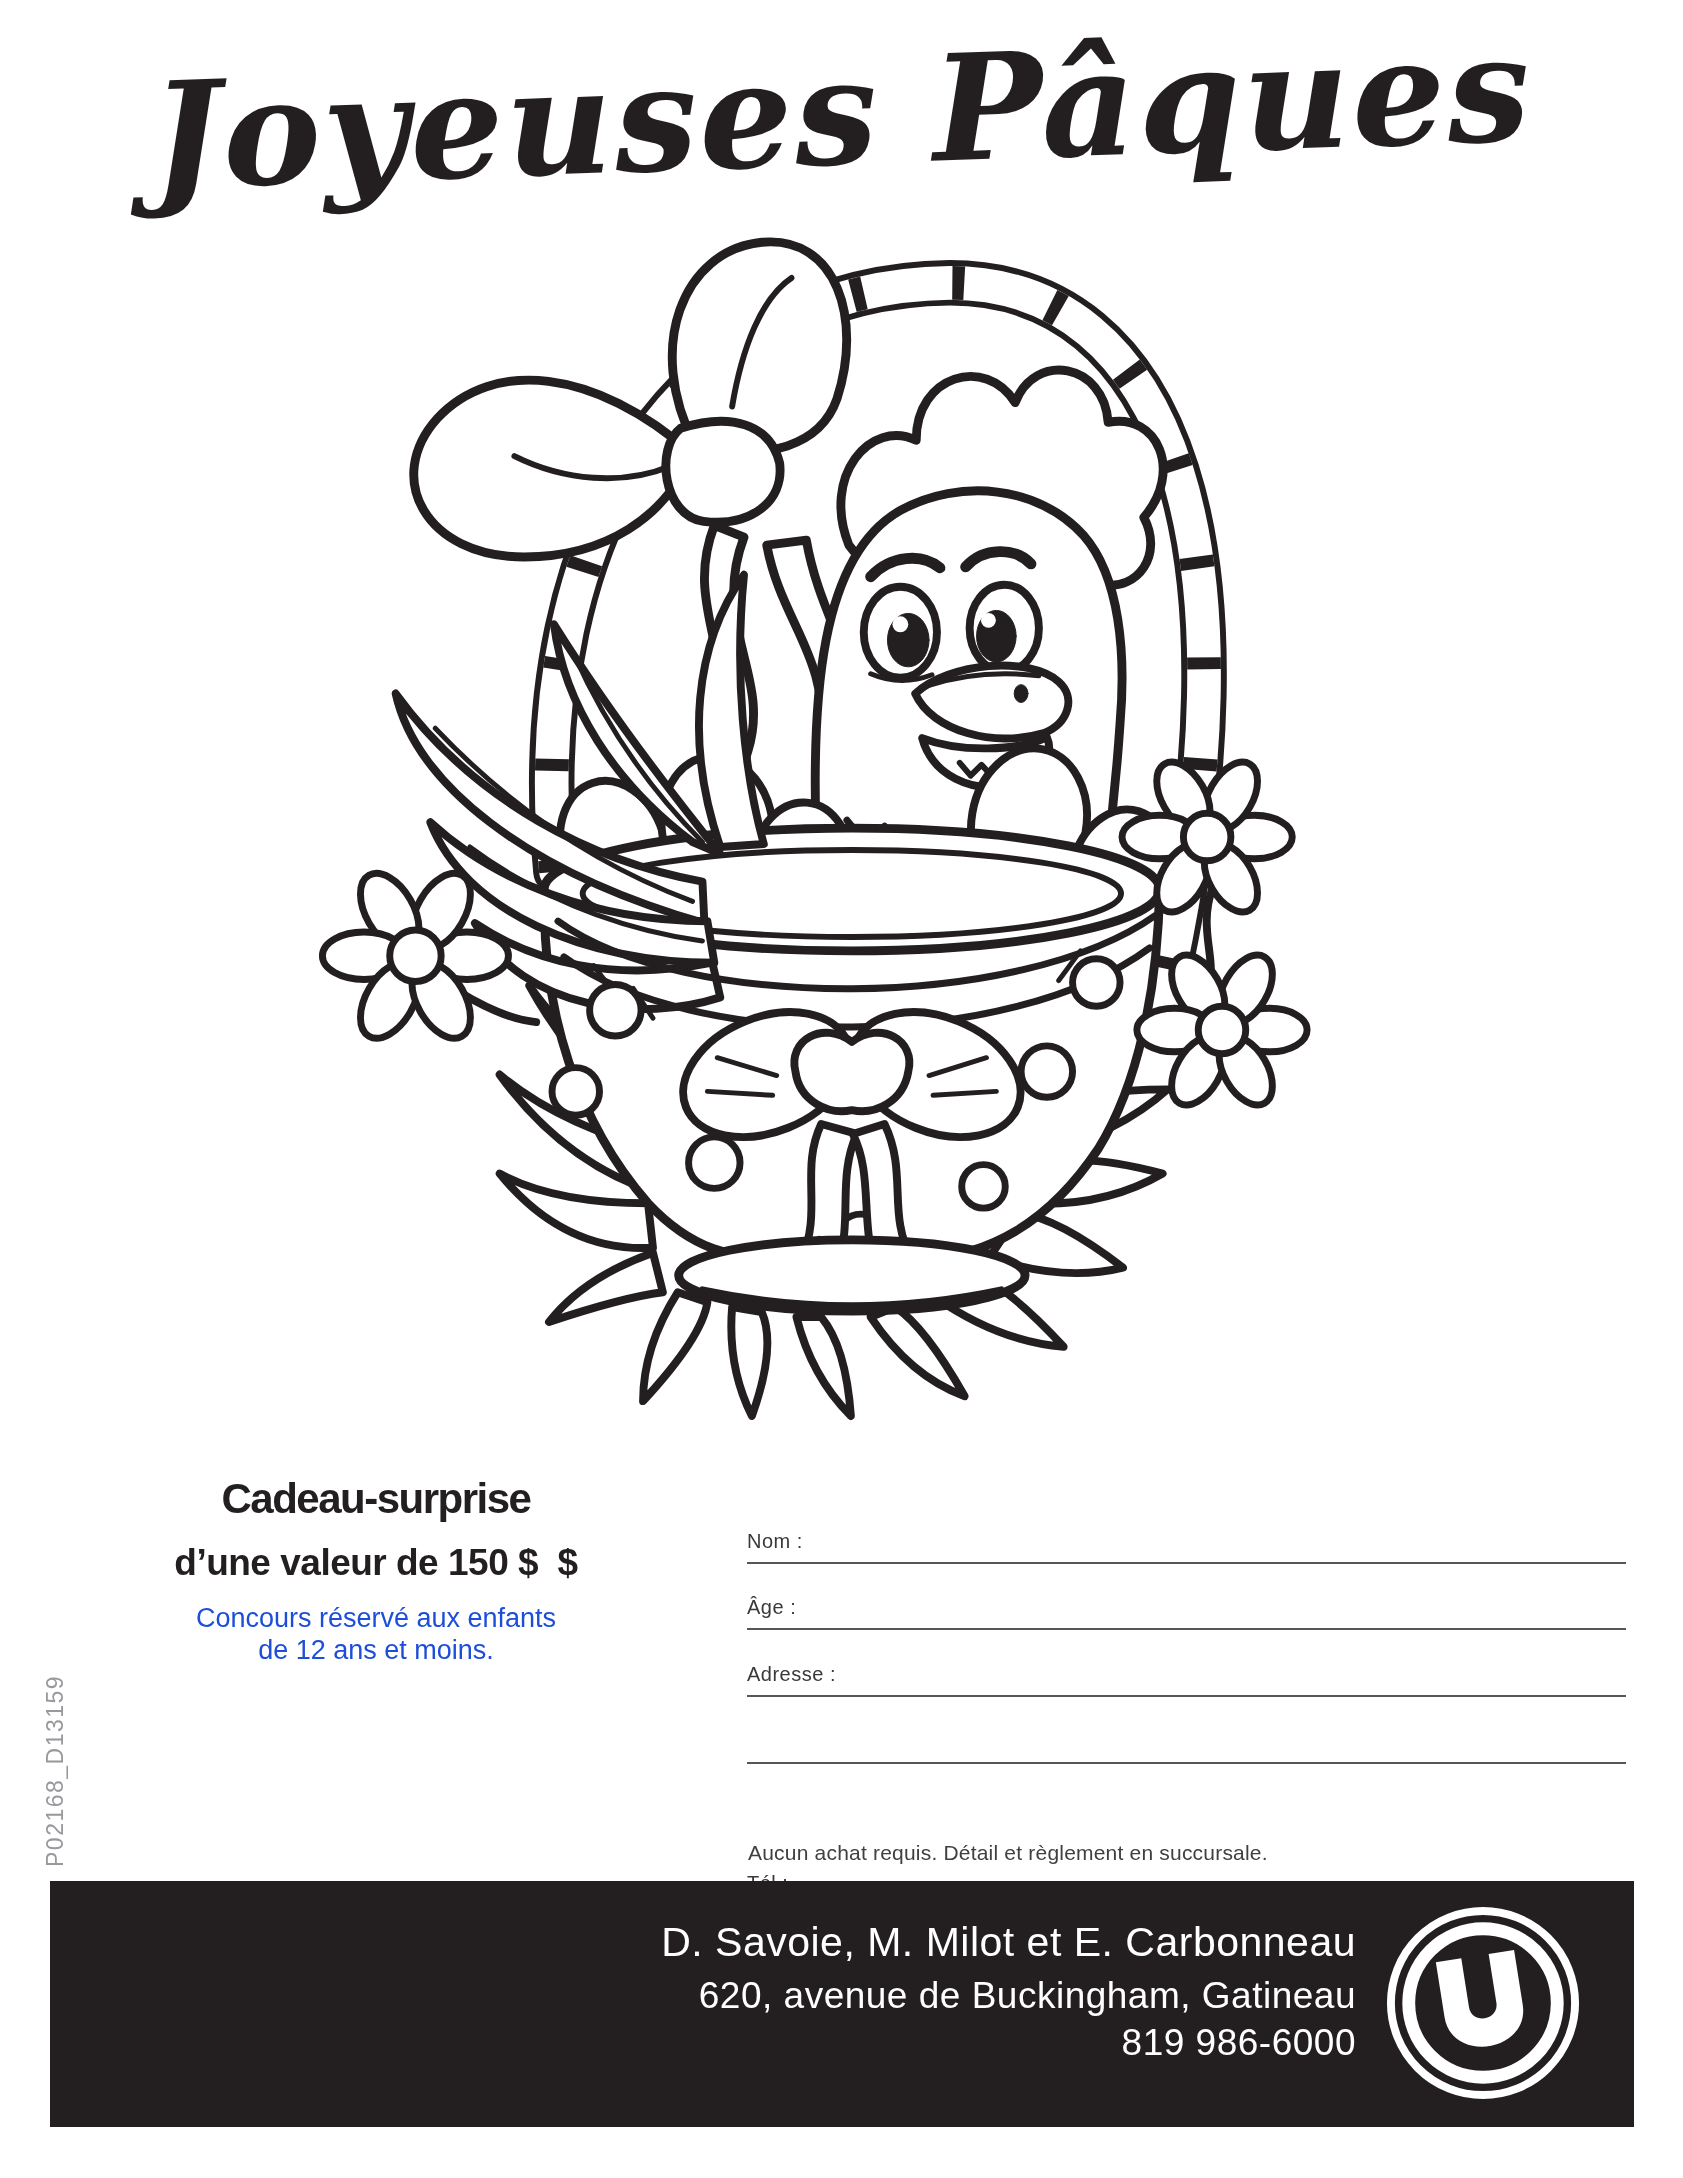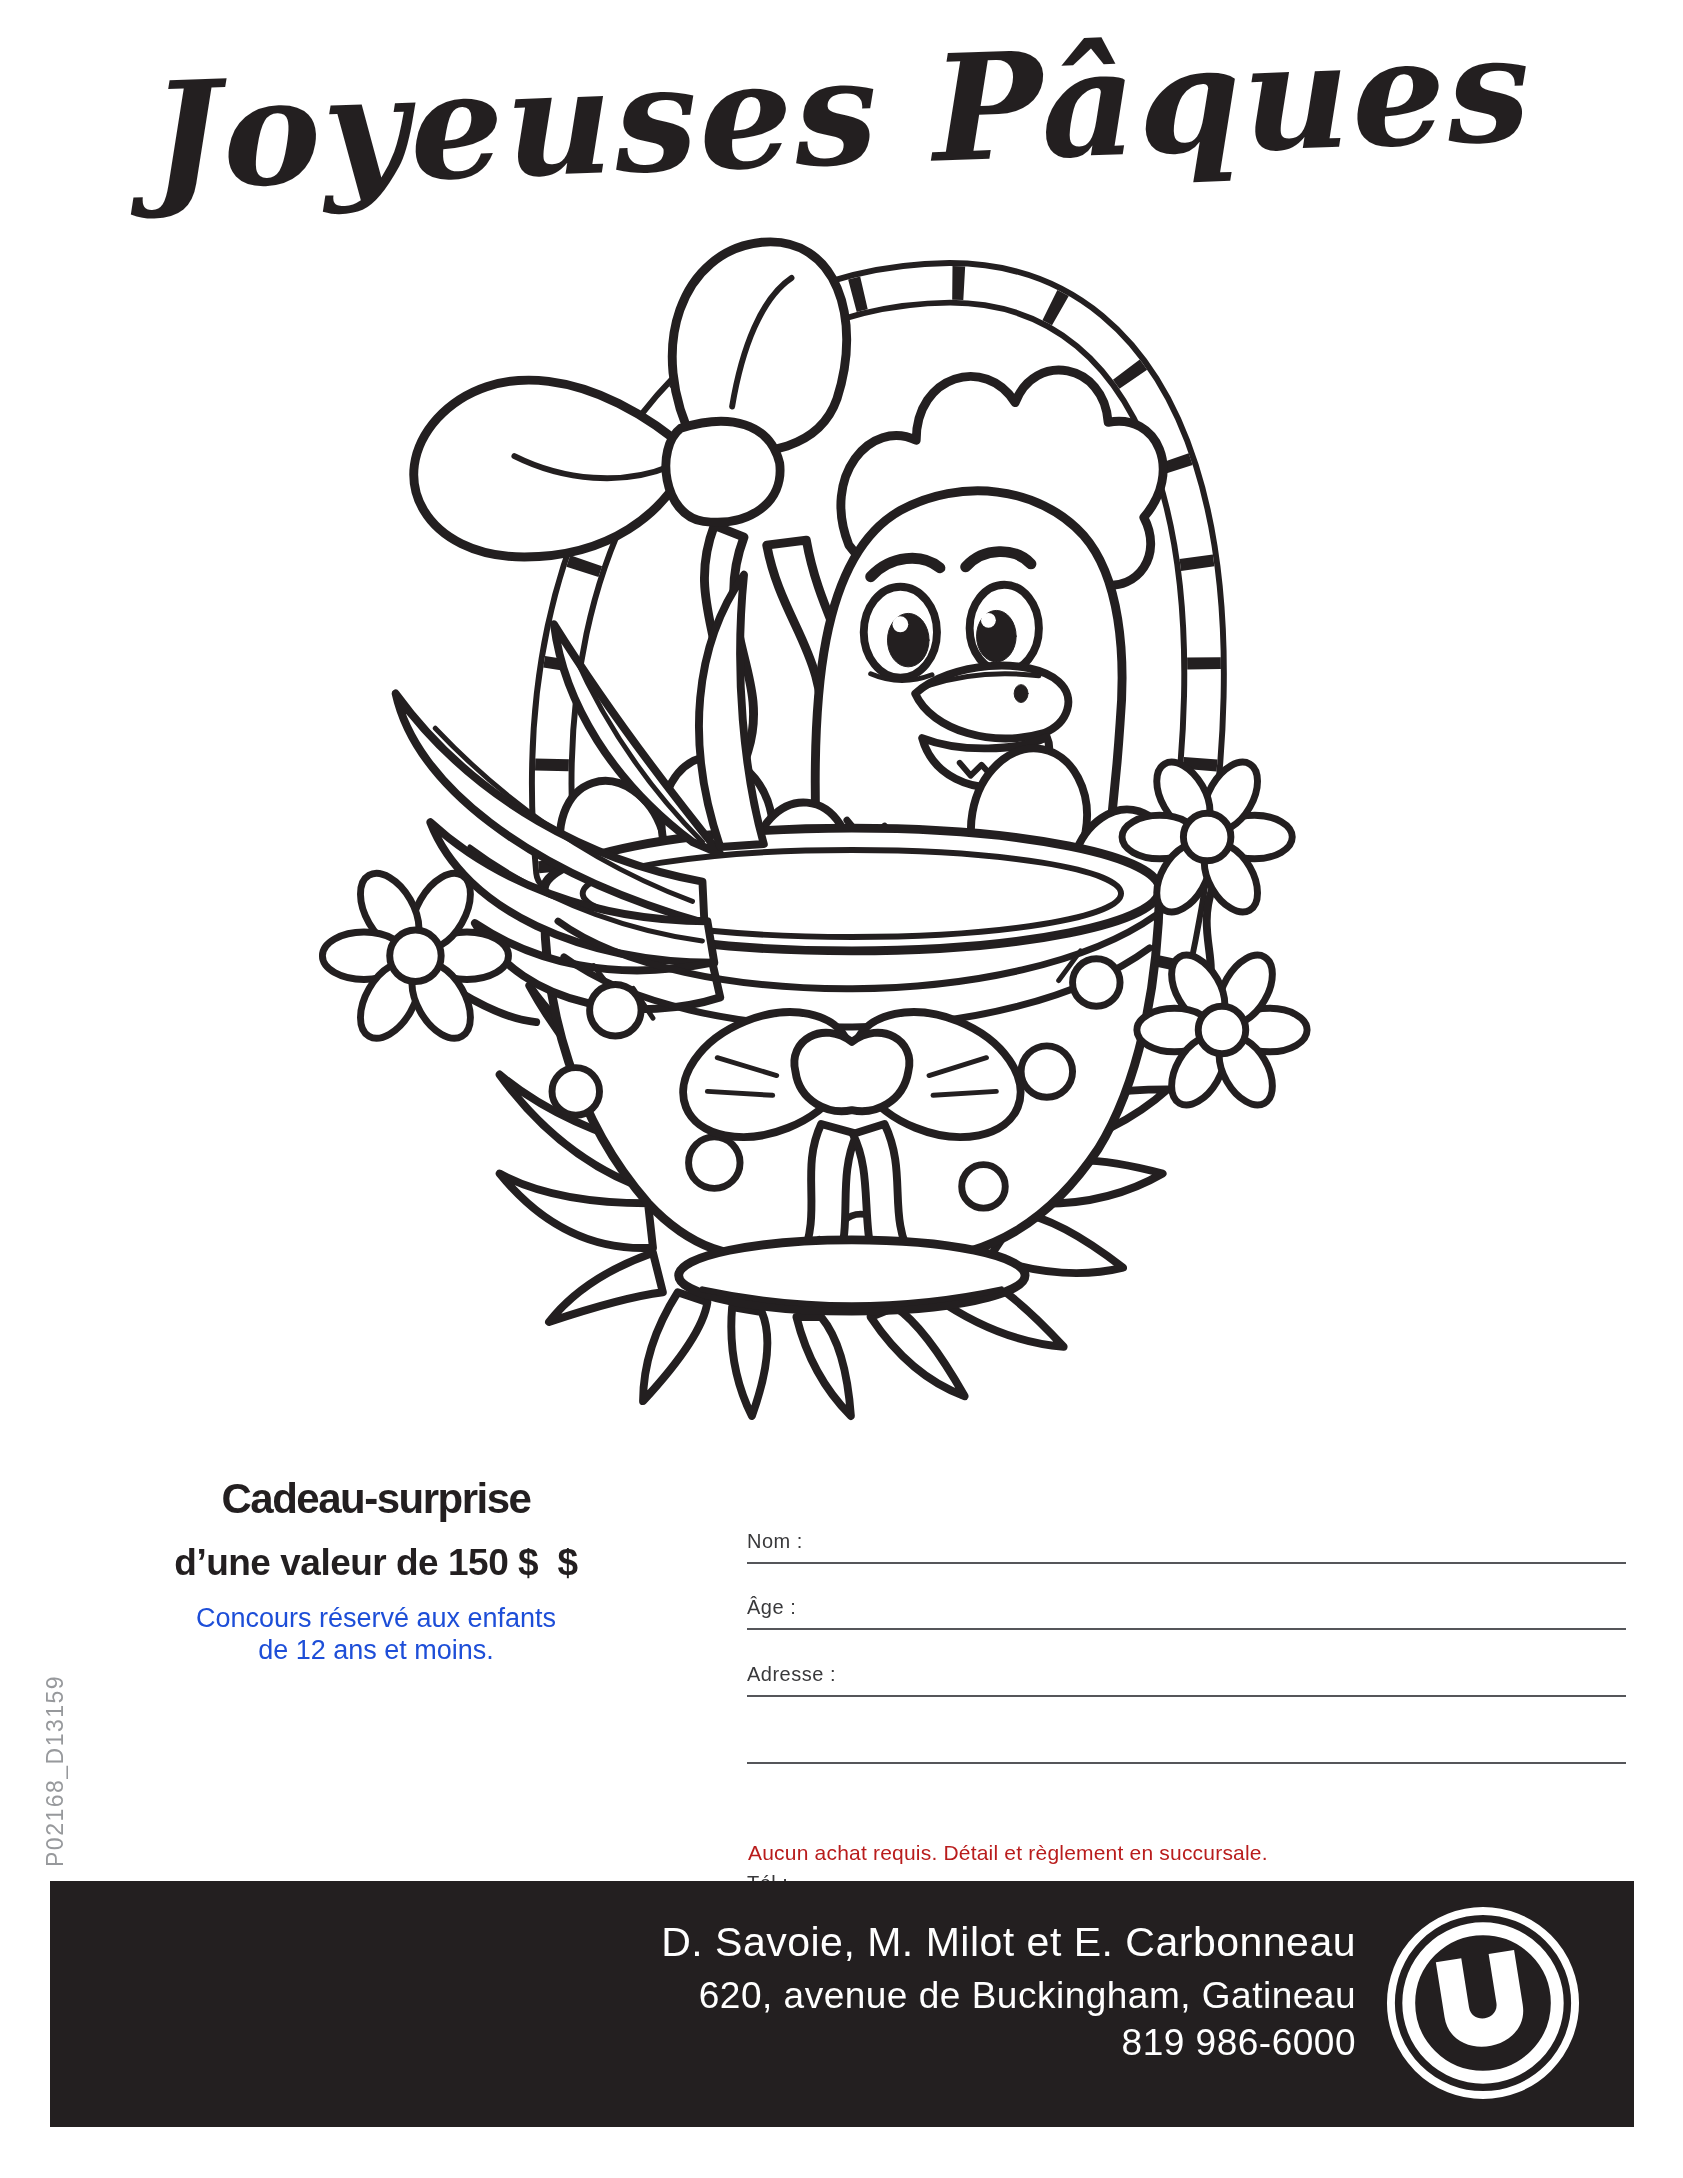--- a/index.html
+++ b/index.html
@@ -24,21 +24,21 @@
   .promo .value{margin-top:20px;font-size:37px;font-weight:bold;letter-spacing:-0.5px;}
   .promo .tirage{margin-top:26px;font-size:41px;font-weight:bold;line-height:1.12;}
   .promo .date{font-size:41px;font-weight:bold;line-height:1.12;}
   .promo .rules{margin-top:18px;font-size:27px;line-height:1.22;color:#1d4ed8;font-weight:normal;}
 
   
   .field{position:absolute;left:747px;width:879px;height:50px;border-bottom:2px solid #55565a;
          display:flex;align-items:flex-end;}
   .field .lbl{font-size:20px;color:#39393b;padding-bottom:9px;letter-spacing:0.5px;text-align:right;}
   .f0{top:1512px;} .f1{top:1578px;} .f2{top:1645px;} .f3{top:1712px;} .f4{top:1854px;}
-  .disclaimer{position:absolute;left:748px;top:1841px;font-size:21px;color:#b91c1c;letter-spacing:0.2px;}
+  .disclaimer{position:absolute;left:748px;top:1841px;font-size:21px;color:#404040;letter-spacing:0.2px;}
 
   
   .footer-bar{position:absolute;left:50px;top:1881px;width:1584px;height:246px;background:#231f20;}
   .footer-text{position:absolute;top:1919px;right:327px;text-align:right;color:#ffffff;}
   .footer-text .owners{font-size:41px;font-weight:normal;letter-spacing:0.5px;}
   .footer-text .address{font-size:37px;margin-top:9px;letter-spacing:0.5px;}
   .footer-text .phone{font-size:37px;margin-top:5px;letter-spacing:0.5px;}
   .logo{position:absolute;left:1384px;top:1904px;width:198px;height:198px;}
 </style>
 </head>

